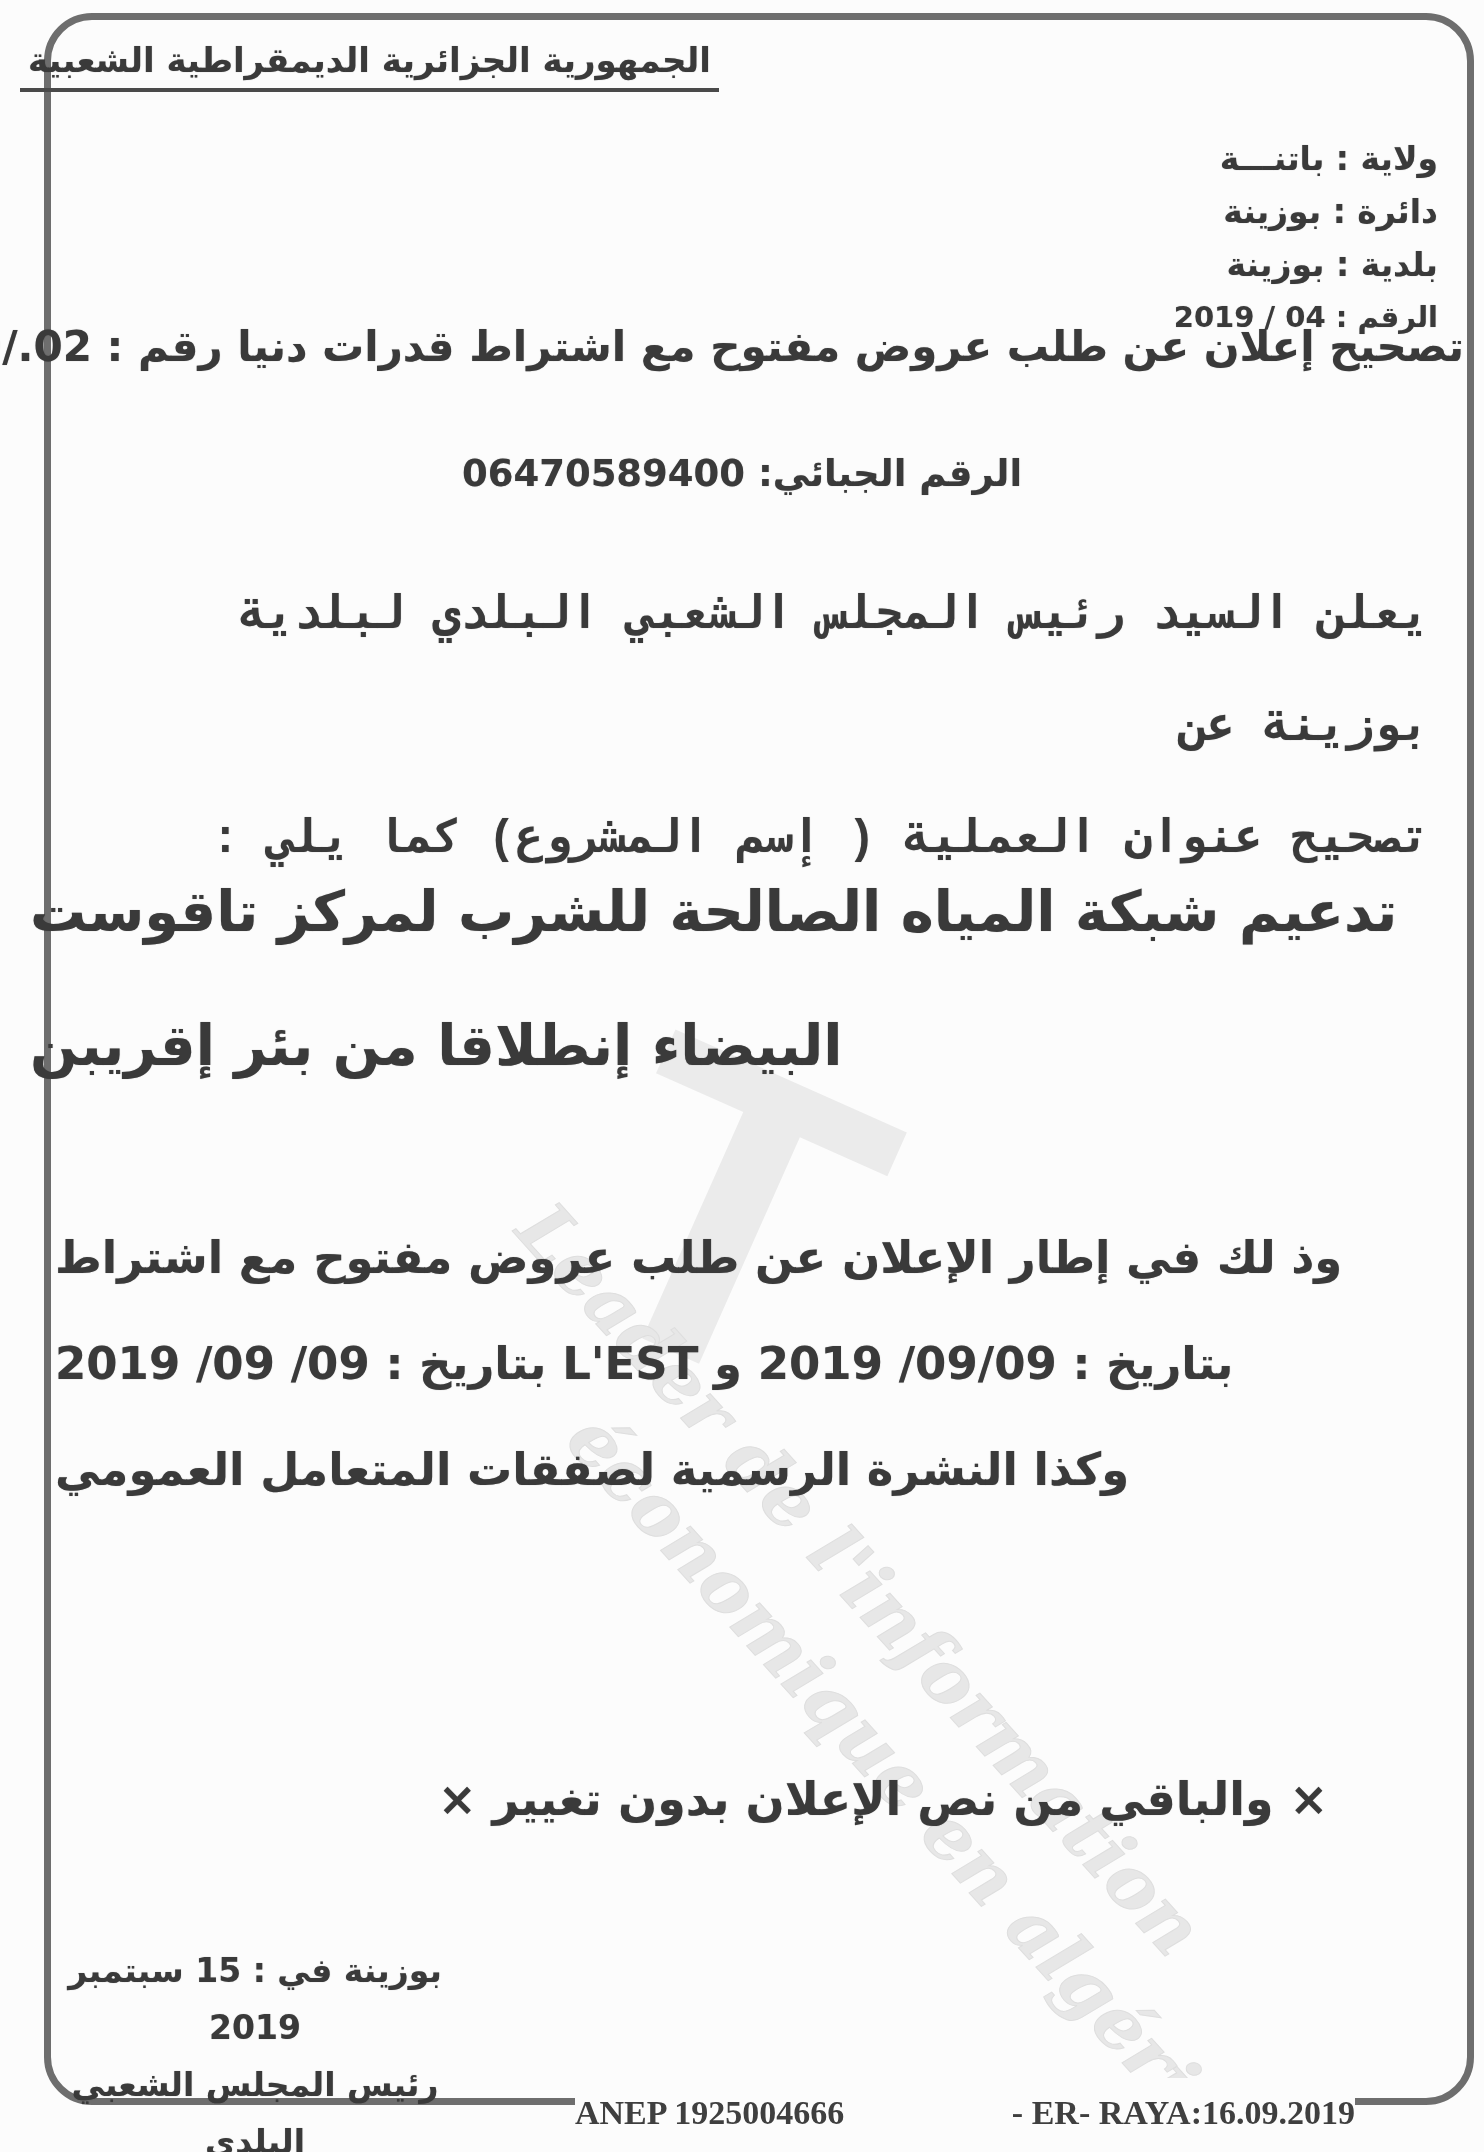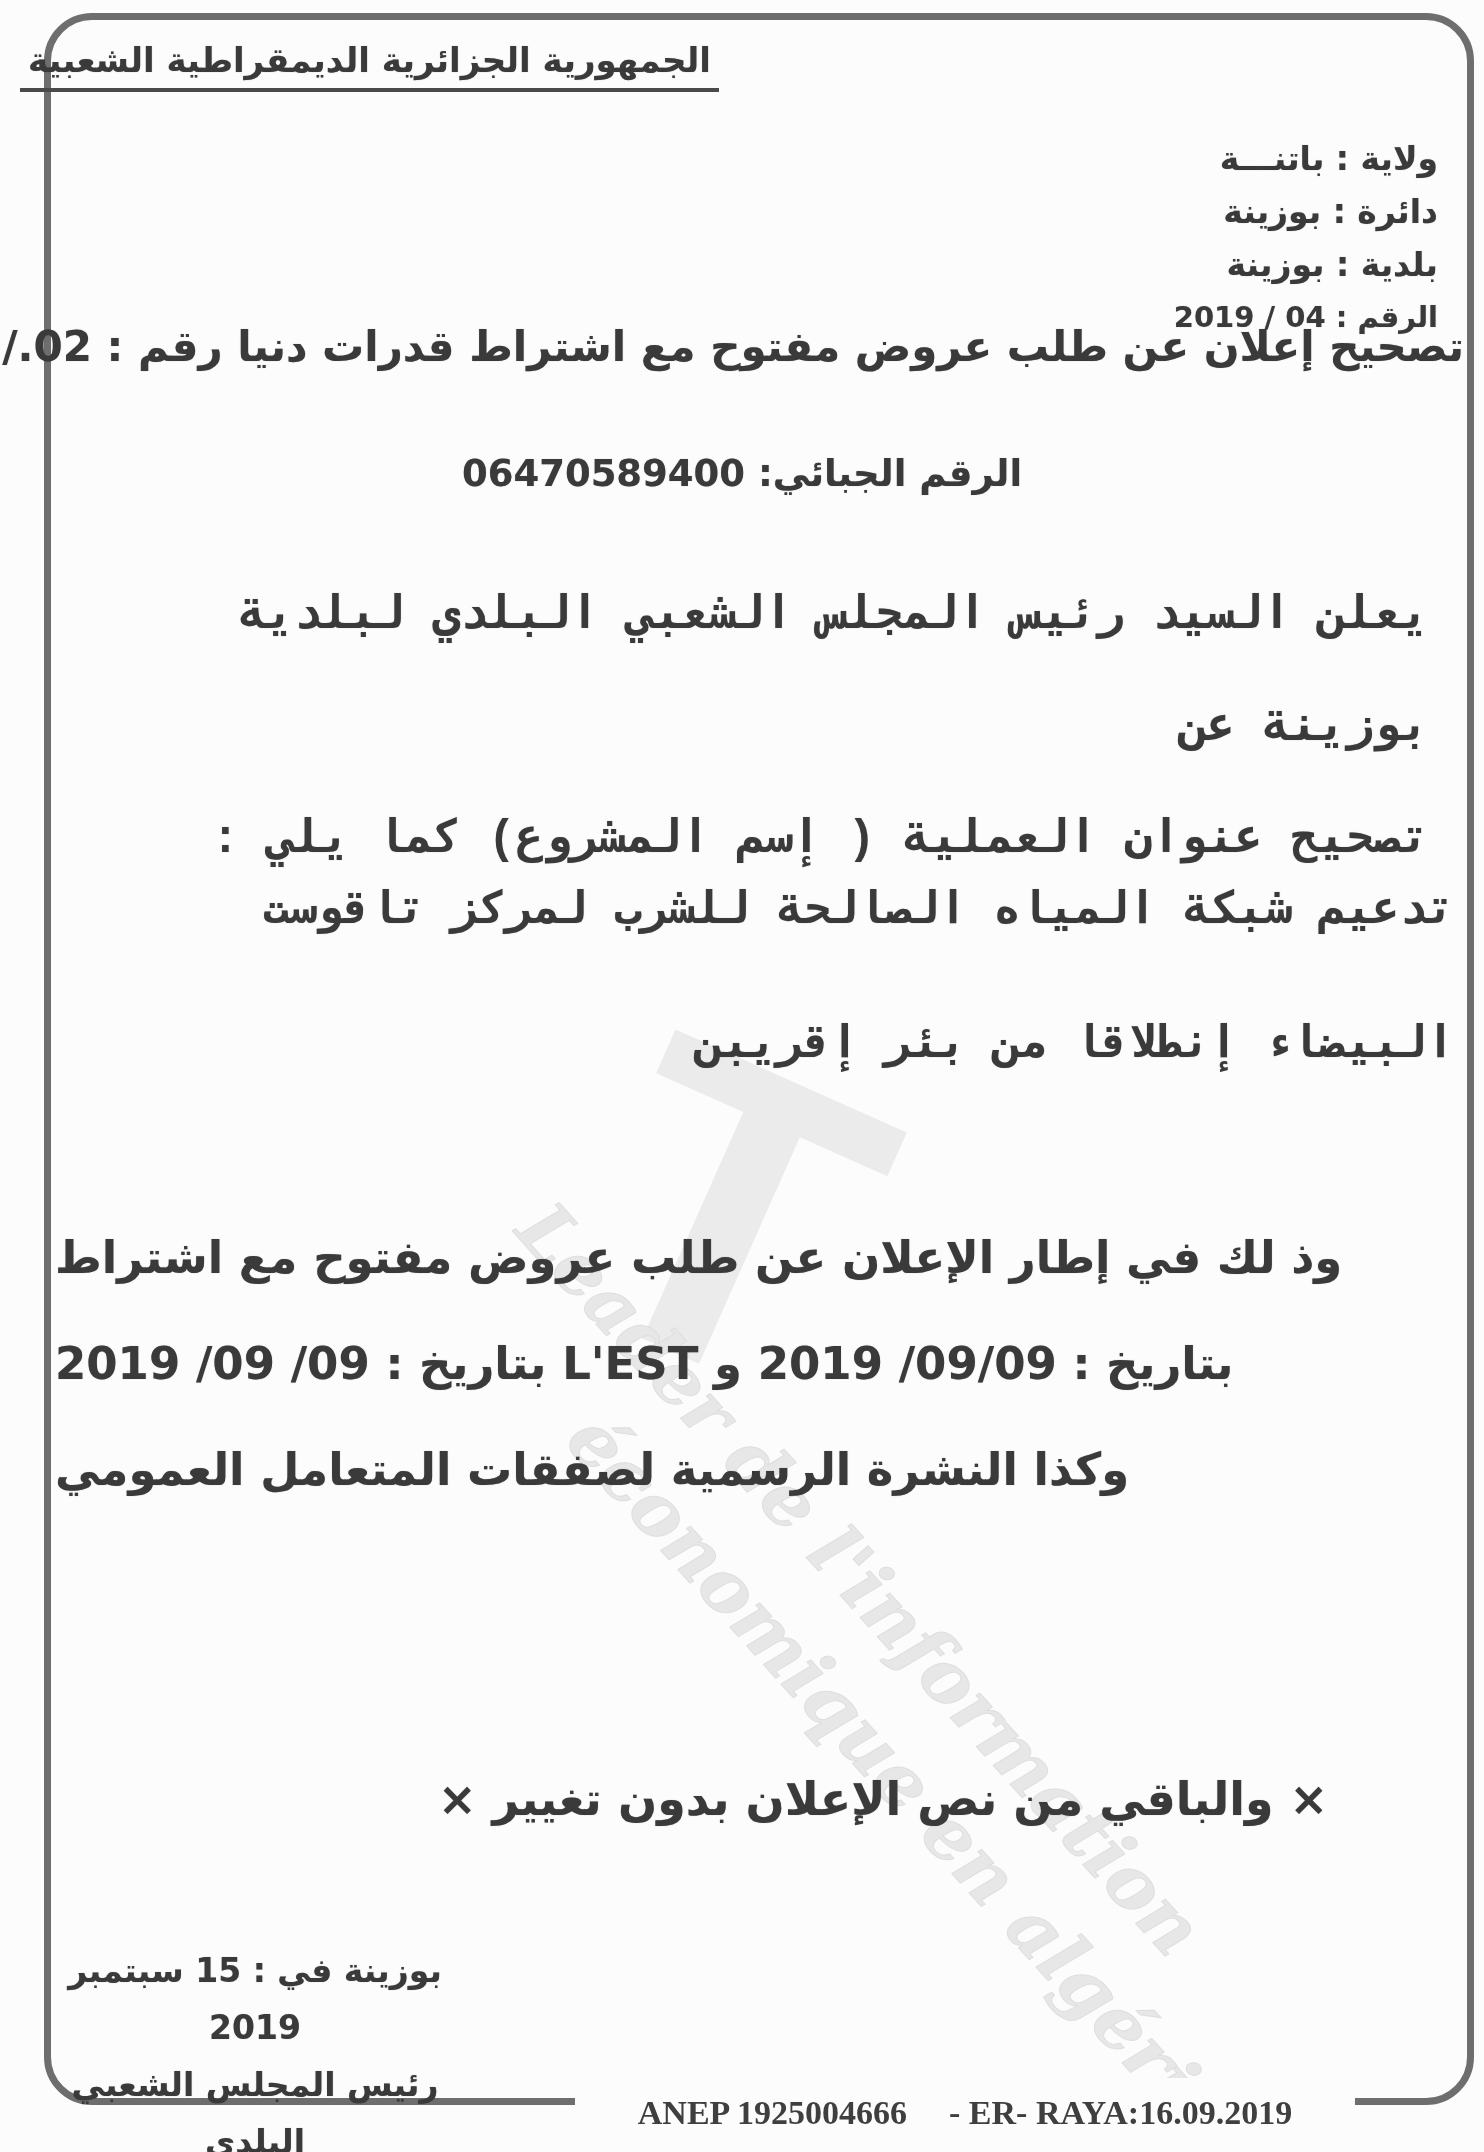--- a/index.html
+++ b/index.html
@@ -74,24 +74,23 @@
   }
   .intro{
     top:560px;right:55px;left:55px;
     text-align:right;
     font-size:46px;font-weight:bold;
     line-height:112px;
     font-family:Liberation Mono, monospace;
   }
   .project{
     top:845px;left:30px;right:30px;
-    text-align:right;
-    font-size:45px;font-weight:bold;
+    text-align:left;
+    font-size:56px;font-weight:bold;
     line-height:134px;
-    font-family:Liberation Mono, monospace;
   }
   .details{
     top:1205px;right:55px;left:55px;
     text-align:left;
     font-size:45px;font-weight:bold;
     line-height:106px;
   }
   .note{
     top:1772px;left:282px;right:0;
     text-align:center;
@@ -103,21 +102,21 @@
     font-size:33px;font-weight:bold;
     line-height:57px;
   }
   .footer-patch{
     position:absolute;z-index:2;
     left:575px;top:2078px;width:780px;height:60px;
     background:#fcfcfc;
   }
   .footer{
     top:2094px;left:575px;width:780px;
-    display:flex;justify-content:center;gap:42px;
+    display:flex;justify-content:space-between;gap:42px;
     direction:ltr;
     font-family:"Liberation Serif",serif;
     font-size:34px;font-weight:bold;
     color:#3f3f3f;z-index:3;
   }
 </style>
 </head>
 <body>
 
 <div class="page">

